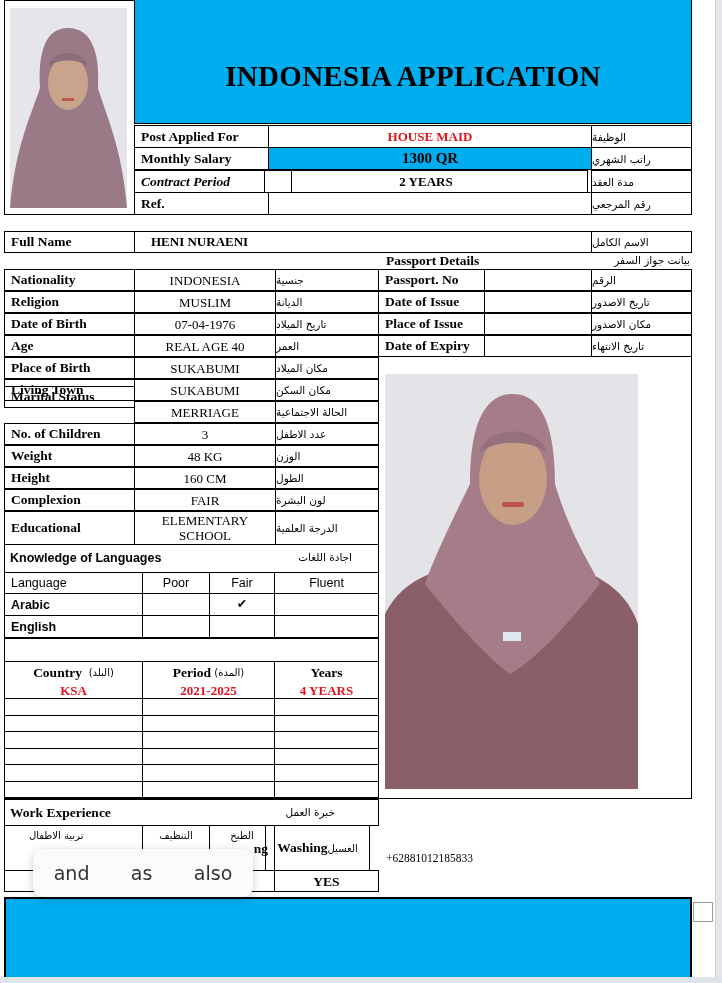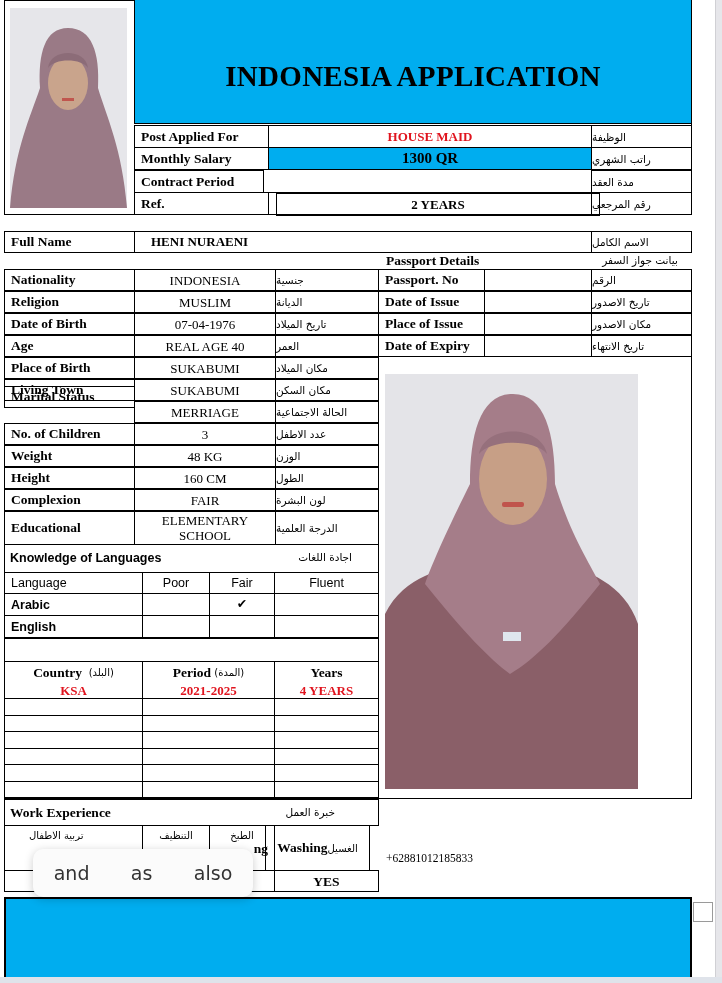--- a/index.html
+++ b/index.html
@@ -37,36 +37,36 @@
   <span style="font-size:29px;font-weight:bold;letter-spacing:0.3px;">INDONESIA APPLICATION</span>
 </div>
 
 <div id="job-rows">
     <div class="cell lbl" style="left:134px;top:125px;width:135px;height:23px;">Post Applied For</div>
     <div class="cell val" style="left:268px;top:125px;width:324px;height:23px;color:#e0141e;font-weight:bold;">HOUSE MAID</div>
     <div class="cell ar" style="left:591px;top:125px;width:101px;height:23px;">الوظيفة</div>
     <div class="cell lbl" style="left:134px;top:147px;width:135px;height:23px;">Monthly Salary</div>
     <div class="cell val" style="left:268px;top:147px;width:324px;height:23px;background:#00adef;font-weight:bold;font-size:15px;">1300 QR</div>
     <div class="cell ar" style="left:591px;top:147px;width:101px;height:23px;">راتب الشهري</div>
-    <div class="cell lbl" style="left:134px;top:170px;width:130px;height:23px;">Contract Period</div>
-    <div class="cell val" style="left:276px;top:170px;width:324px;height:23px;font-weight:bold;margin-top:23px;">2 YEARS</div>
+    <div class="cell lbl" style="left:134px;top:170px;width:158px;height:23px;font-style:italic;">Contract Period</div>
+    <div class="cell val" style="left:264px;top:170px;width:324px;height:23px;font-weight:bold;">2 YEARS</div>
     <div class="cell ar" style="left:591px;top:170px;width:101px;height:23px;">مدة العقد</div>
     <div class="cell lbl" style="left:134px;top:192px;width:135px;height:23px;">Ref.</div>
     <div class="cell val" style="left:268px;top:192px;width:324px;height:23px;font-weight:bold;"></div>
     <div class="cell ar" style="left:591px;top:192px;width:101px;height:23px;">رقم المرجعي</div>
   </div>
 
 <div class="cell lbl" style="left:4px;top:231px;width:131px;height:22px;">Full Name</div>
 <div class="cell" style="left:134px;top:231px;width:458px;height:22px;padding-left:16px;font-weight:bold;font-size:13px;">
     <span>HENI NURAENI</span>
   </div>
 <div class="cell ar" style="left:591px;top:231px;width:101px;height:22px;">الاسم الكامل</div>
 
 <div class="abs" style="left:386px;top:253px;font-weight:bold;font-size:13.5px;">Passport Details</div>
-<div class="abs" style="left:590px;top:254px;width:100px;text-align:center;font-family:'DejaVu Sans',sans-serif;font-size:10.5px;direction:rtl;">بيانت جواز السفر</div>
+<div class="abs" style="left:590px;top:254px;width:100px;text-align:right;font-family:'DejaVu Sans',sans-serif;font-size:10.5px;direction:rtl;">بيانت جواز السفر</div>
 
 <div id="personal-rows">
     <div class="cell lbl" style="left:4px;top:269px;width:131px;height:22px;">Nationality</div>
     <div class="cell val" style="left:134px;top:269px;width:142px;height:22px;">INDONESIA</div>
     <div class="cell ar" style="left:275px;top:269px;width:104px;height:22px;">جنسية</div>
     <div class="cell lbl" style="left:4px;top:291px;width:131px;height:22px;">Religion</div>
     <div class="cell val" style="left:134px;top:291px;width:142px;height:22px;">MUSLIM</div>
     <div class="cell ar" style="left:275px;top:291px;width:104px;height:22px;">الديانة</div>
     <div class="cell lbl" style="left:4px;top:313px;width:131px;height:22px;">Date of Birth</div>
     <div class="cell val" style="left:134px;top:313px;width:142px;height:22px;">07-04-1976</div>

